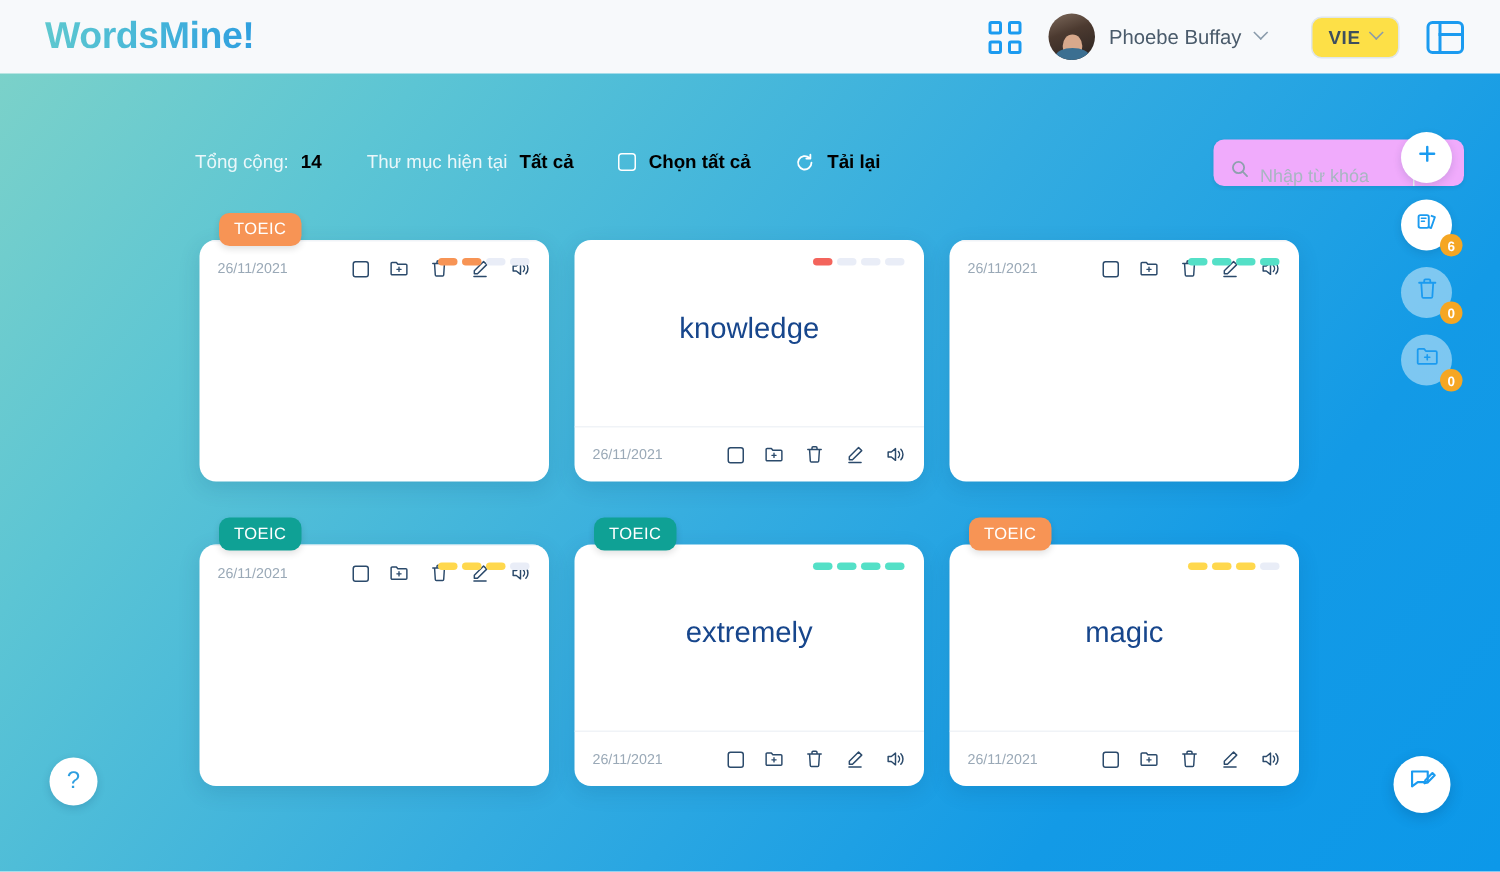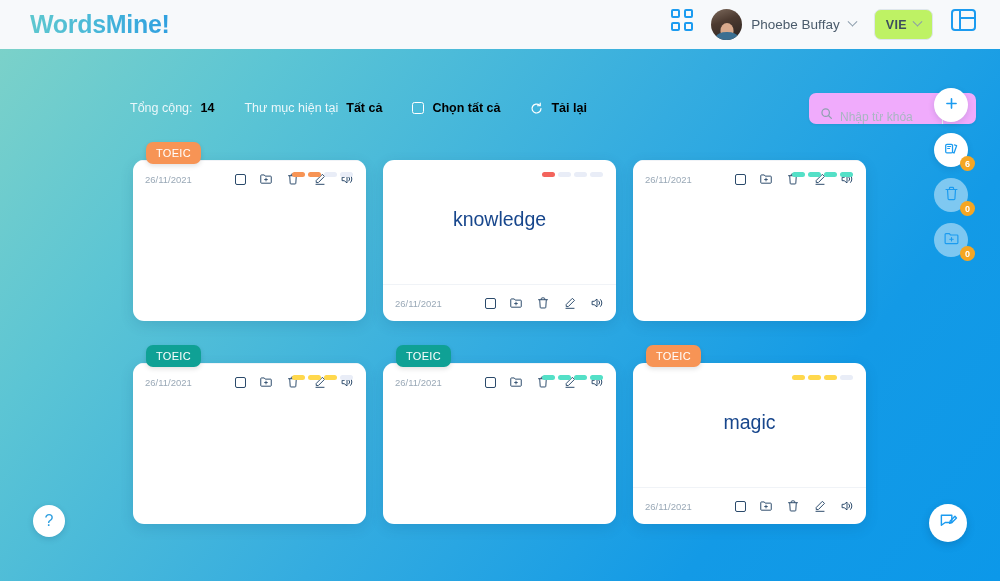--- a/index.html
+++ b/index.html
@@ -18,21 +18,21 @@
     height: 49px; background: #f7f9fb;
     display: flex; align-items: center; justify-content: space-between;
     padding: 0 24px 0 30px; position: relative; z-index: 40; gap: 35px;
   }
   .logo {
     font-size: 25px; font-weight: bold; letter-spacing: -0.3px;
     background: linear-gradient(95deg, #5ec8cf 0%, #49b8d8 45%, #2f9fe0 100%);
     -webkit-background-clip: text; background-clip: text; color: transparent;
     -webkit-text-fill-color: transparent;
   }
-  .hdr-right { display: flex; gap: 18px; }
+  .hdr-right { display: flex; align-items: center; gap: 18px; }
   .grid-icon { display: grid; grid-template-columns: 9px 9px; grid-template-rows: 9px 9px; gap: 4px; cursor: pointer; }
   .grid-icon i { display: block; border: 2px solid #1b9bf0; border-radius: 2px; }
   .user-chip { display: flex; align-items: center; gap: 9px; cursor: pointer; }
   .avatar {
     width: 31px; height: 31px; border-radius: 50%; overflow: hidden;
     background: linear-gradient(160deg, #7d6a5c 0%, #4c3a30 40%, #2a2320 100%);
     position: relative; flex: none;
   }
   .avatar::before {
     content: ""; position: absolute; left: 50%; top: 46%; transform: translateX(-50%);
@@ -41,21 +41,21 @@
   }
   .avatar::after {
     content: ""; position: absolute; left: 50%; bottom: -2px; transform: translateX(-50%);
     width: 22px; height: 10px; border-radius: 50% 50% 0 0; background: #3b6f91;
   }
   .user-name { font-size: 13.5px; color: #4a5b6b; }
   .chev { width: 7px; height: 7px; border-right: 1.6px solid #8a9bab; border-bottom: 1.6px solid #8a9bab;
           transform: rotate(45deg) translate(-2px,-2px); }
   .lang {
     display: flex; align-items: center; gap: 7px; cursor: pointer;
-    border: 1px solid #dfe6ec; border-radius: 7px; padding: 6px 11px; background: #bef264;
+    border: 1px solid #dfe6ec; border-radius: 7px; padding: 6px 11px; background: #fde047; margin-left: 12px;
   }
   .lang span { font-size: 12.5px; font-weight: bold; color: #3d4e5e; letter-spacing: .4px; }
   .panel-icon { width: 25px; height: 22px; border: 2.2px solid #1b9bf0; border-radius: 4px; position: relative; cursor: pointer; }
   .panel-icon::before { content:""; position:absolute; left:6px; top:-2px; bottom:-2px; width:2.2px; background:#1b9bf0; }
   .panel-icon::after  { content:""; position:absolute; left:6px; right:-2px; top:6px; height:2.2px; background:#1b9bf0; }
 
   
   .toolbar {
     position: absolute; top: 92px; left: 130px; right: 24px;
     display: flex; align-items: center; height: 32px;
@@ -398,20 +398,21 @@
     </div>
     <div class="card-slot">
     <div class="tag teal">TOEIC</div>
     <div class="card">
       <div class="prog">
           <i class="on-teal"></i>
           <i class="on-teal"></i>
           <i class="on-teal"></i>
           <i class="on-teal"></i>
         </div>
+      <div class="word">extremely</div>
       <div class="card-foot">
         <span class="date">26/11/2021</span>
         <span class="foot-icons">
           <span class="fi">
               <span class="fi-box"></span>
             </span>
           <span class="fi">
               <svg width="14" height="14" viewBox="0 0 20 20" fill="none">
                 <path d="M2.5 5.2a1 1 0 0 1 1-1h4l1.4 1.7h7.6a1 1 0 0 1 1 1v8.1a1 1 0 0 1-1 1H3.5a1 1 0 0 1-1-1z" stroke="#2b4a6b" stroke-width="1.4" stroke-linejoin="round"></path>
                    <path d="M10 8.8v4M8 10.8h4" stroke="#2b4a6b" stroke-width="1.3" stroke-linecap="round"></path>

